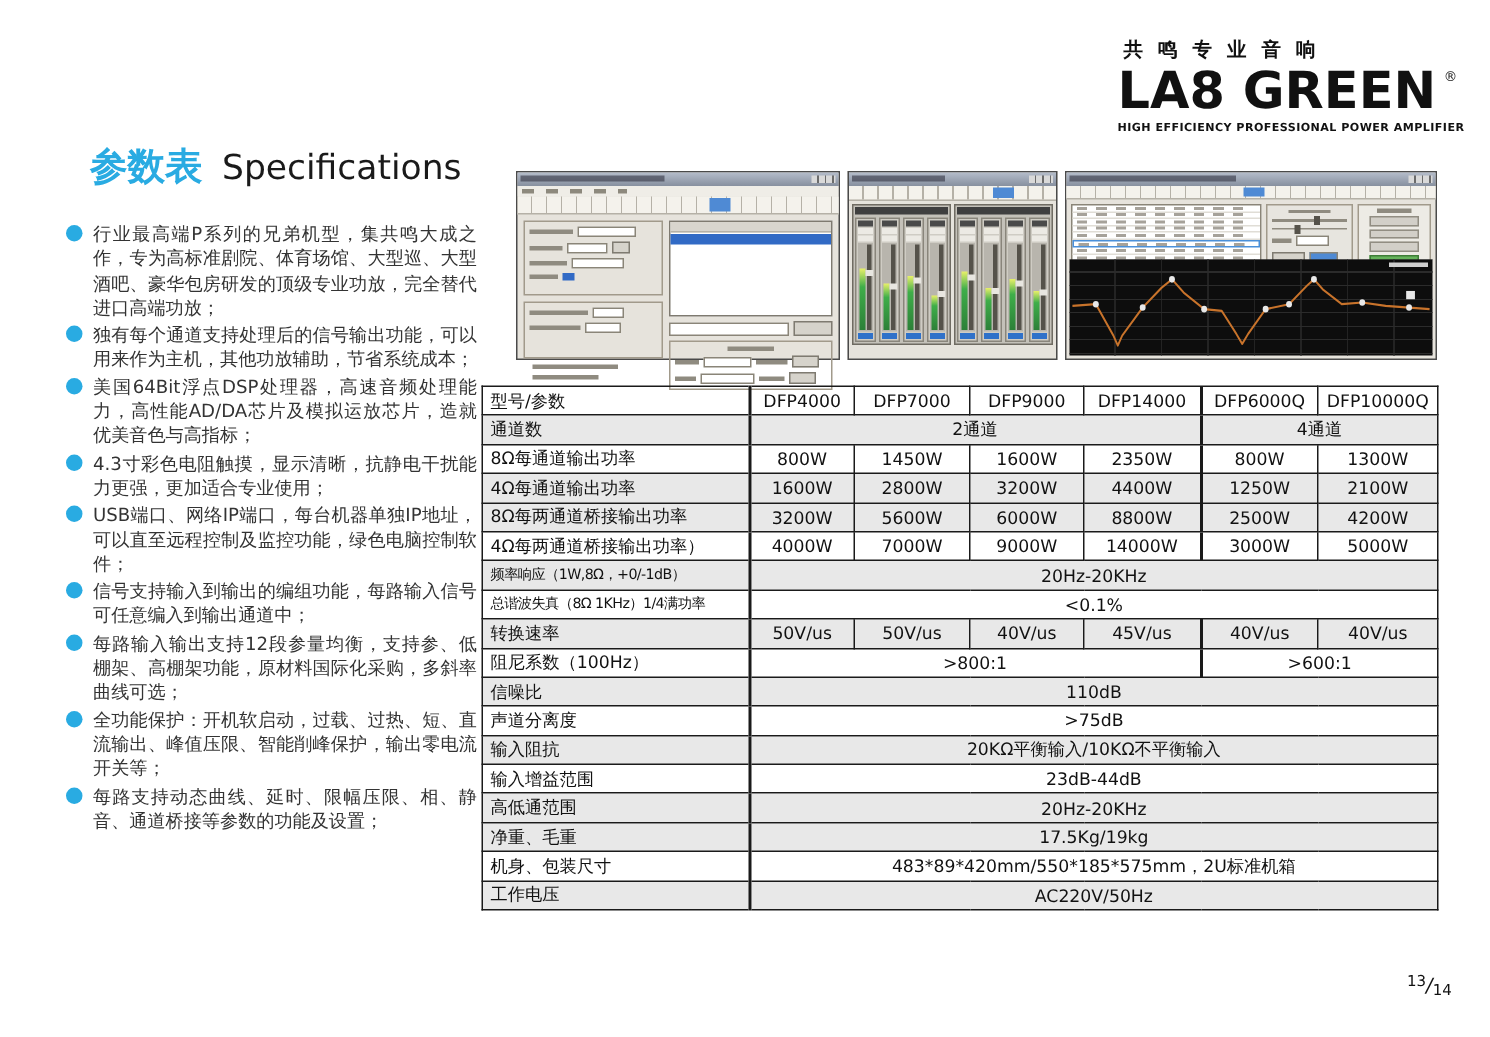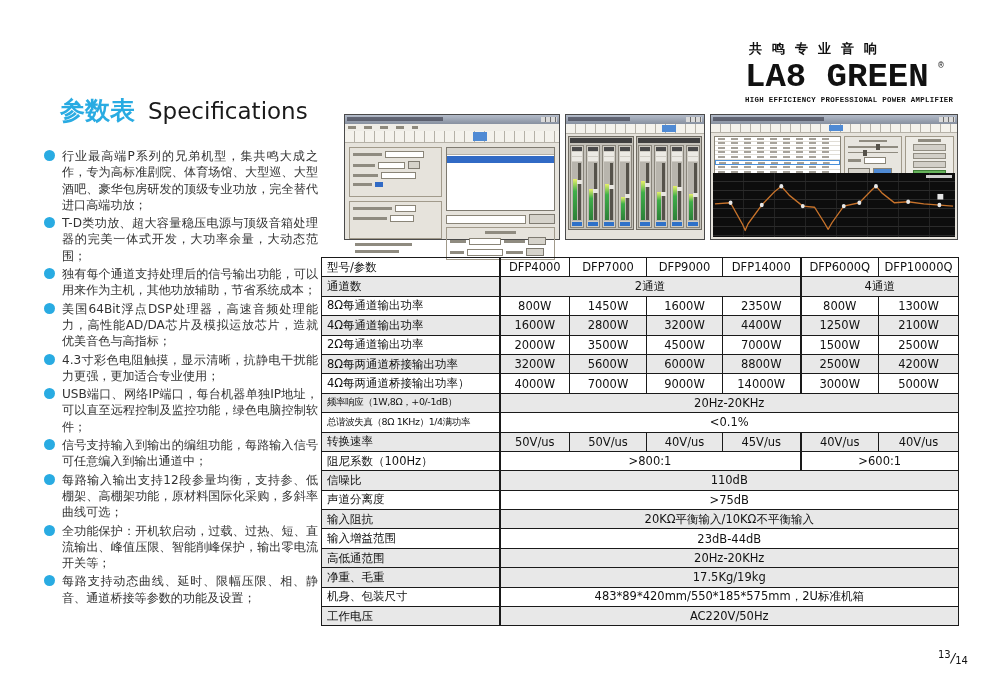--- a/index.html
+++ b/index.html
@@ -1,20 +1,20 @@
 <!DOCTYPE html>
 <html><head>
 <meta charset="utf-8">
 <style>
   html,body{margin:0;padding:0;background:#fff;}
   .page{position:relative;width:993px;height:691px;background:#fff;overflow:hidden;
         font-family:"DejaVu Sans",sans-serif;color:#222;}
 
   
-  .brand{position:absolute;left:745px;top:40px;width:225px;font-family:Liberation Mono, monospace;}
+  .brand{position:absolute;left:745px;top:24px;width:225px;}
   .brand-cn{font-size:13px;font-weight:600;letter-spacing:10px;color:#111;margin-left:4px;white-space:nowrap;}
   .brand-row{line-height:1;margin-top:2px;white-space:nowrap;}
   .brand-name{font-size:34px;font-weight:800;letter-spacing:0;color:#111;}
   .brand-reg{font-size:9px;vertical-align:18px;}
   .brand-tagline{font-size:7.4px;font-weight:600;letter-spacing:0.3px;color:#111;white-space:nowrap;margin-top:2px;}
 
   
   .title{position:absolute;left:60px;top:94px;display:flex;align-items:baseline;gap:13px;}
   .title-cn{font-size:25px;font-weight:bold;color:#29ABE2;}
   .title-en{font-size:23px;color:#1a1a1a;}
@@ -117,24 +117,20 @@
     <span class="title-en">Specifications</span>
   </div>
 
   <ul class="features" id="features">
       <li>
         <span class="f-dot"></span>
         <span>行业最高端P系列的兄弟机型，集共鸣大成之作，专为高标准剧院、体育场馆、大型巡、大型酒吧、豪华包房研发的顶级专业功放，完全替代进口高端功放；</span>
       </li>
       <li>
         <span class="f-dot"></span>
-        <span>T-D类功放、超大容量稳压电源与顶级音箱处理器的完美一体式开发，大功率余量，大动态范围；</span>
-      </li>
-      <li>
-        <span class="f-dot"></span>
         <span>独有每个通道支持处理后的信号输出功能，可以用来作为主机，其他功放辅助，节省系统成本；</span>
       </li>
       <li>
         <span class="f-dot"></span>
         <span>美国64Bit浮点DSP处理器，高速音频处理能力，高性能AD/DA芯片及模拟运放芯片，造就优美音色与高指标；</span>
       </li>
       <li>
         <span class="f-dot"></span>
         <span>4.3寸彩色电阻触摸，显示清晰，抗静电干扰能力更强，更加适合专业使用；</span>
       </li>
@@ -452,29 +448,20 @@
         </tr>
         <tr class="stripe">
           <td class="rowlabel">4Ω每通道输出功率</td>
           <td colspan="1">1600W</td>
           <td colspan="1">2800W</td>
           <td colspan="1">3200W</td>
           <td colspan="1">4400W</td>
           <td colspan="1" class="q-start">1250W</td>
           <td colspan="1" class="no-left">2100W</td>
         </tr>
-        <tr>
-          <td class="rowlabel">2Ω每通道输出功率</td>
-          <td colspan="1">2000W</td>
-          <td colspan="1">3500W</td>
-          <td colspan="1">4500W</td>
-          <td colspan="1">7000W</td>
-          <td colspan="1" class="q-start">1500W</td>
-          <td colspan="1" class="no-left">2500W</td>
-        </tr>
         <tr class="stripe">
           <td class="rowlabel">8Ω每两通道桥接输出功率</td>
           <td colspan="1">3200W</td>
           <td colspan="1">5600W</td>
           <td colspan="1">6000W</td>
           <td colspan="1">8800W</td>
           <td colspan="1" class="q-start">2500W</td>
           <td colspan="1" class="no-left">4200W</td>
         </tr>
         <tr>

